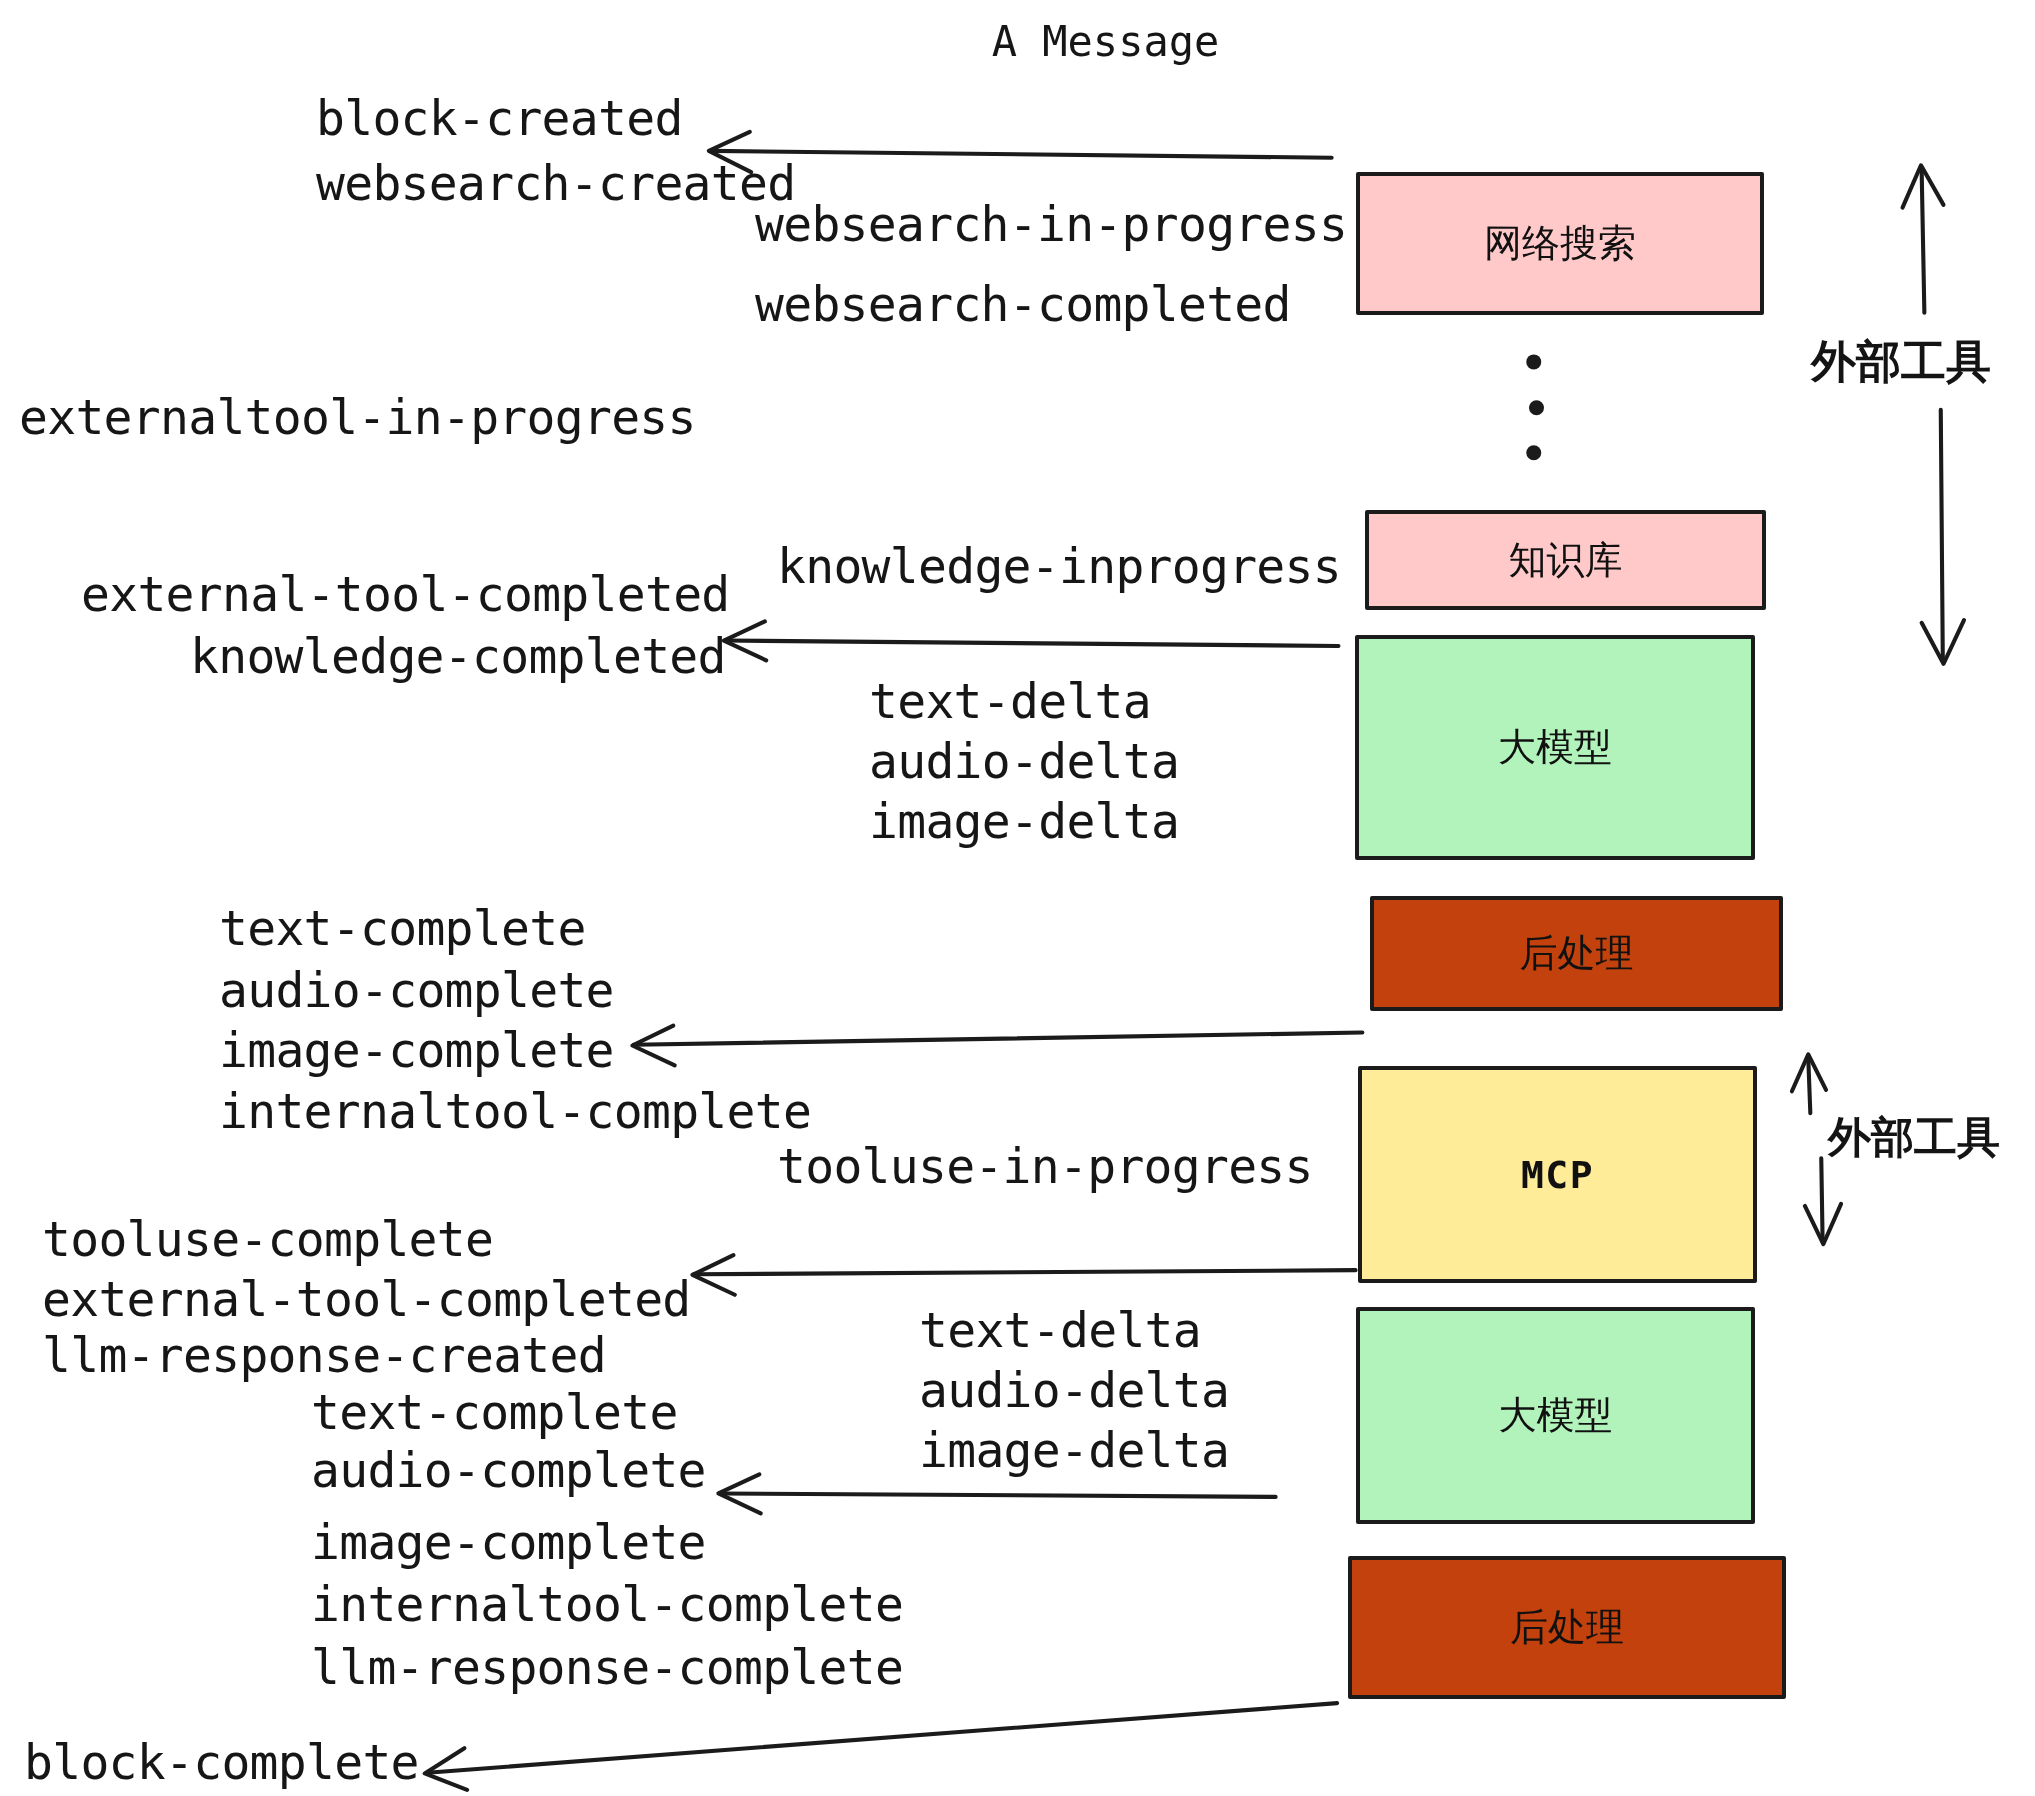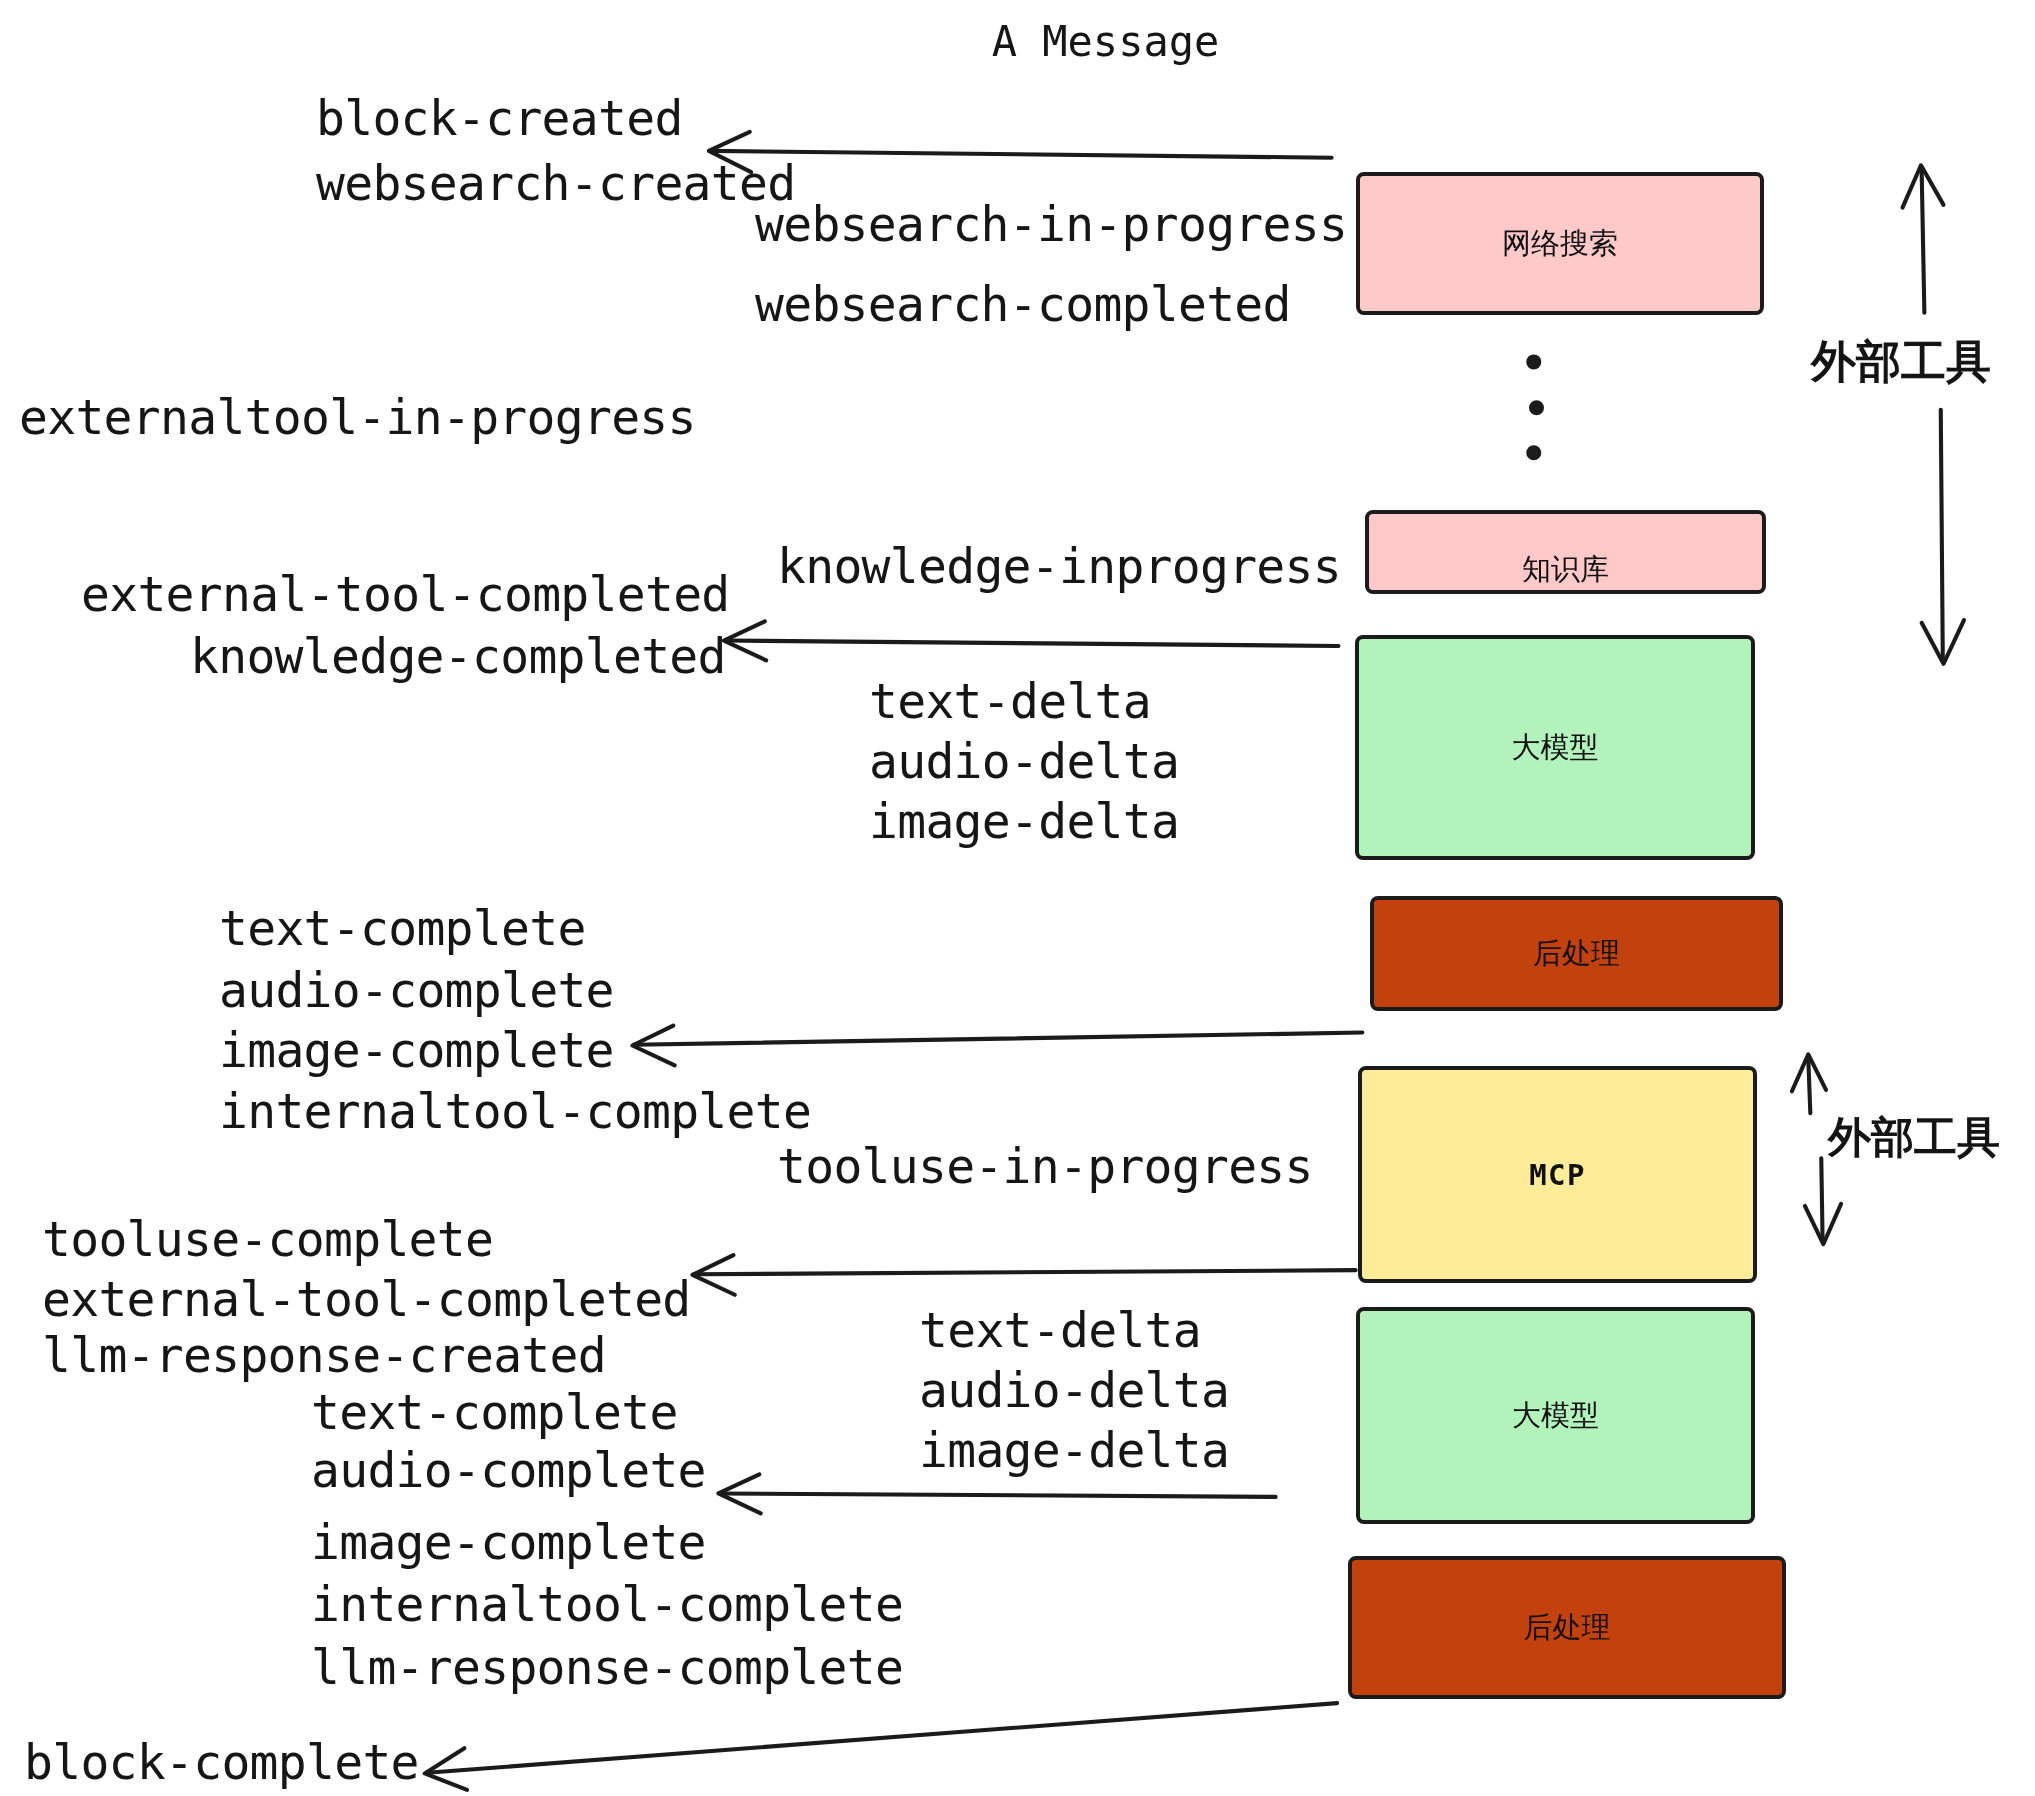--- a/index.html
+++ b/index.html
@@ -27,24 +27,24 @@
   .evt {
     position: absolute;
     font-size: 48px; line-height: 45px;
     white-space: nowrap;
     letter-spacing: -0.7px;
   }
   .box {
     position: absolute;
     display: flex; align-items: center; justify-content: center;
     border: 4.8px solid #1b1b1b;
-    border-radius: 8px;
+    border-radius: 2px;
     box-sizing: border-box;
     font-family: "DejaVu Sans", "Liberation Sans", sans-serif;
-    font-size: 29px; font-weight: 500;
+    font-size: 38px; font-weight: 500;
     color: #111111;
   }
   .box-pink   { background: #FFC9C9; }
   .box-green  { background: #B2F2BB; }
   .box-yellow { background: #FFEC99; }
   .box-white  { background: #c2410c; border-width: 4.1px; }
   .box-mcp {
     font-family: "DejaVu Sans Mono", "Liberation Mono", monospace;
     font-weight: 600; letter-spacing: 1.4px; margin-top: 25px;
   }
@@ -83,21 +83,21 @@
   .p-image-delta-2            { left: 919px; top: 1428px; }
   .p-text-complete-2          { left: 311px;  top: 1390px; }
   .p-audio-complete-2         { left: 311px;  top: 1448px; }
   .p-image-complete-2         { left: 311px;  top: 1520px; }
   .p-internaltool-complete-2  { left: 311px;  top: 1582px; }
   .p-llm-response-complete    { left: 311px;  top: 1645px; }
   .p-block-complete           { left: 24px;   top: 1740px; }
 
   
   .b-websearch { left: 1356px; top: 172px;  width: 408px; height: 143px; }
-  .b-knowledge { left: 1365px; top: 510px;  width: 401px; height: 84px; align-items: flex-end; }
+  .b-knowledge { left: 1365px; top: 510px;  width: 401px; height: 100px; }
   .b-llm1      { left: 1355px; top: 635px;  width: 400px; height: 225px; }
   .b-post1     { left: 1370px; top: 896px; width: 413px; height: 115px; }
   .b-mcp       { left: 1358px; top: 1041px; width: 399px; height: 217px; }
   .b-llm2      { left: 1356px; top: 1307px; width: 399px; height: 217px; }
   .b-post2     { left: 1348px; top: 1556px; width: 438px; height: 143px; }
 </style>
 </head>
 <body>
 
 <div class="canvas">

